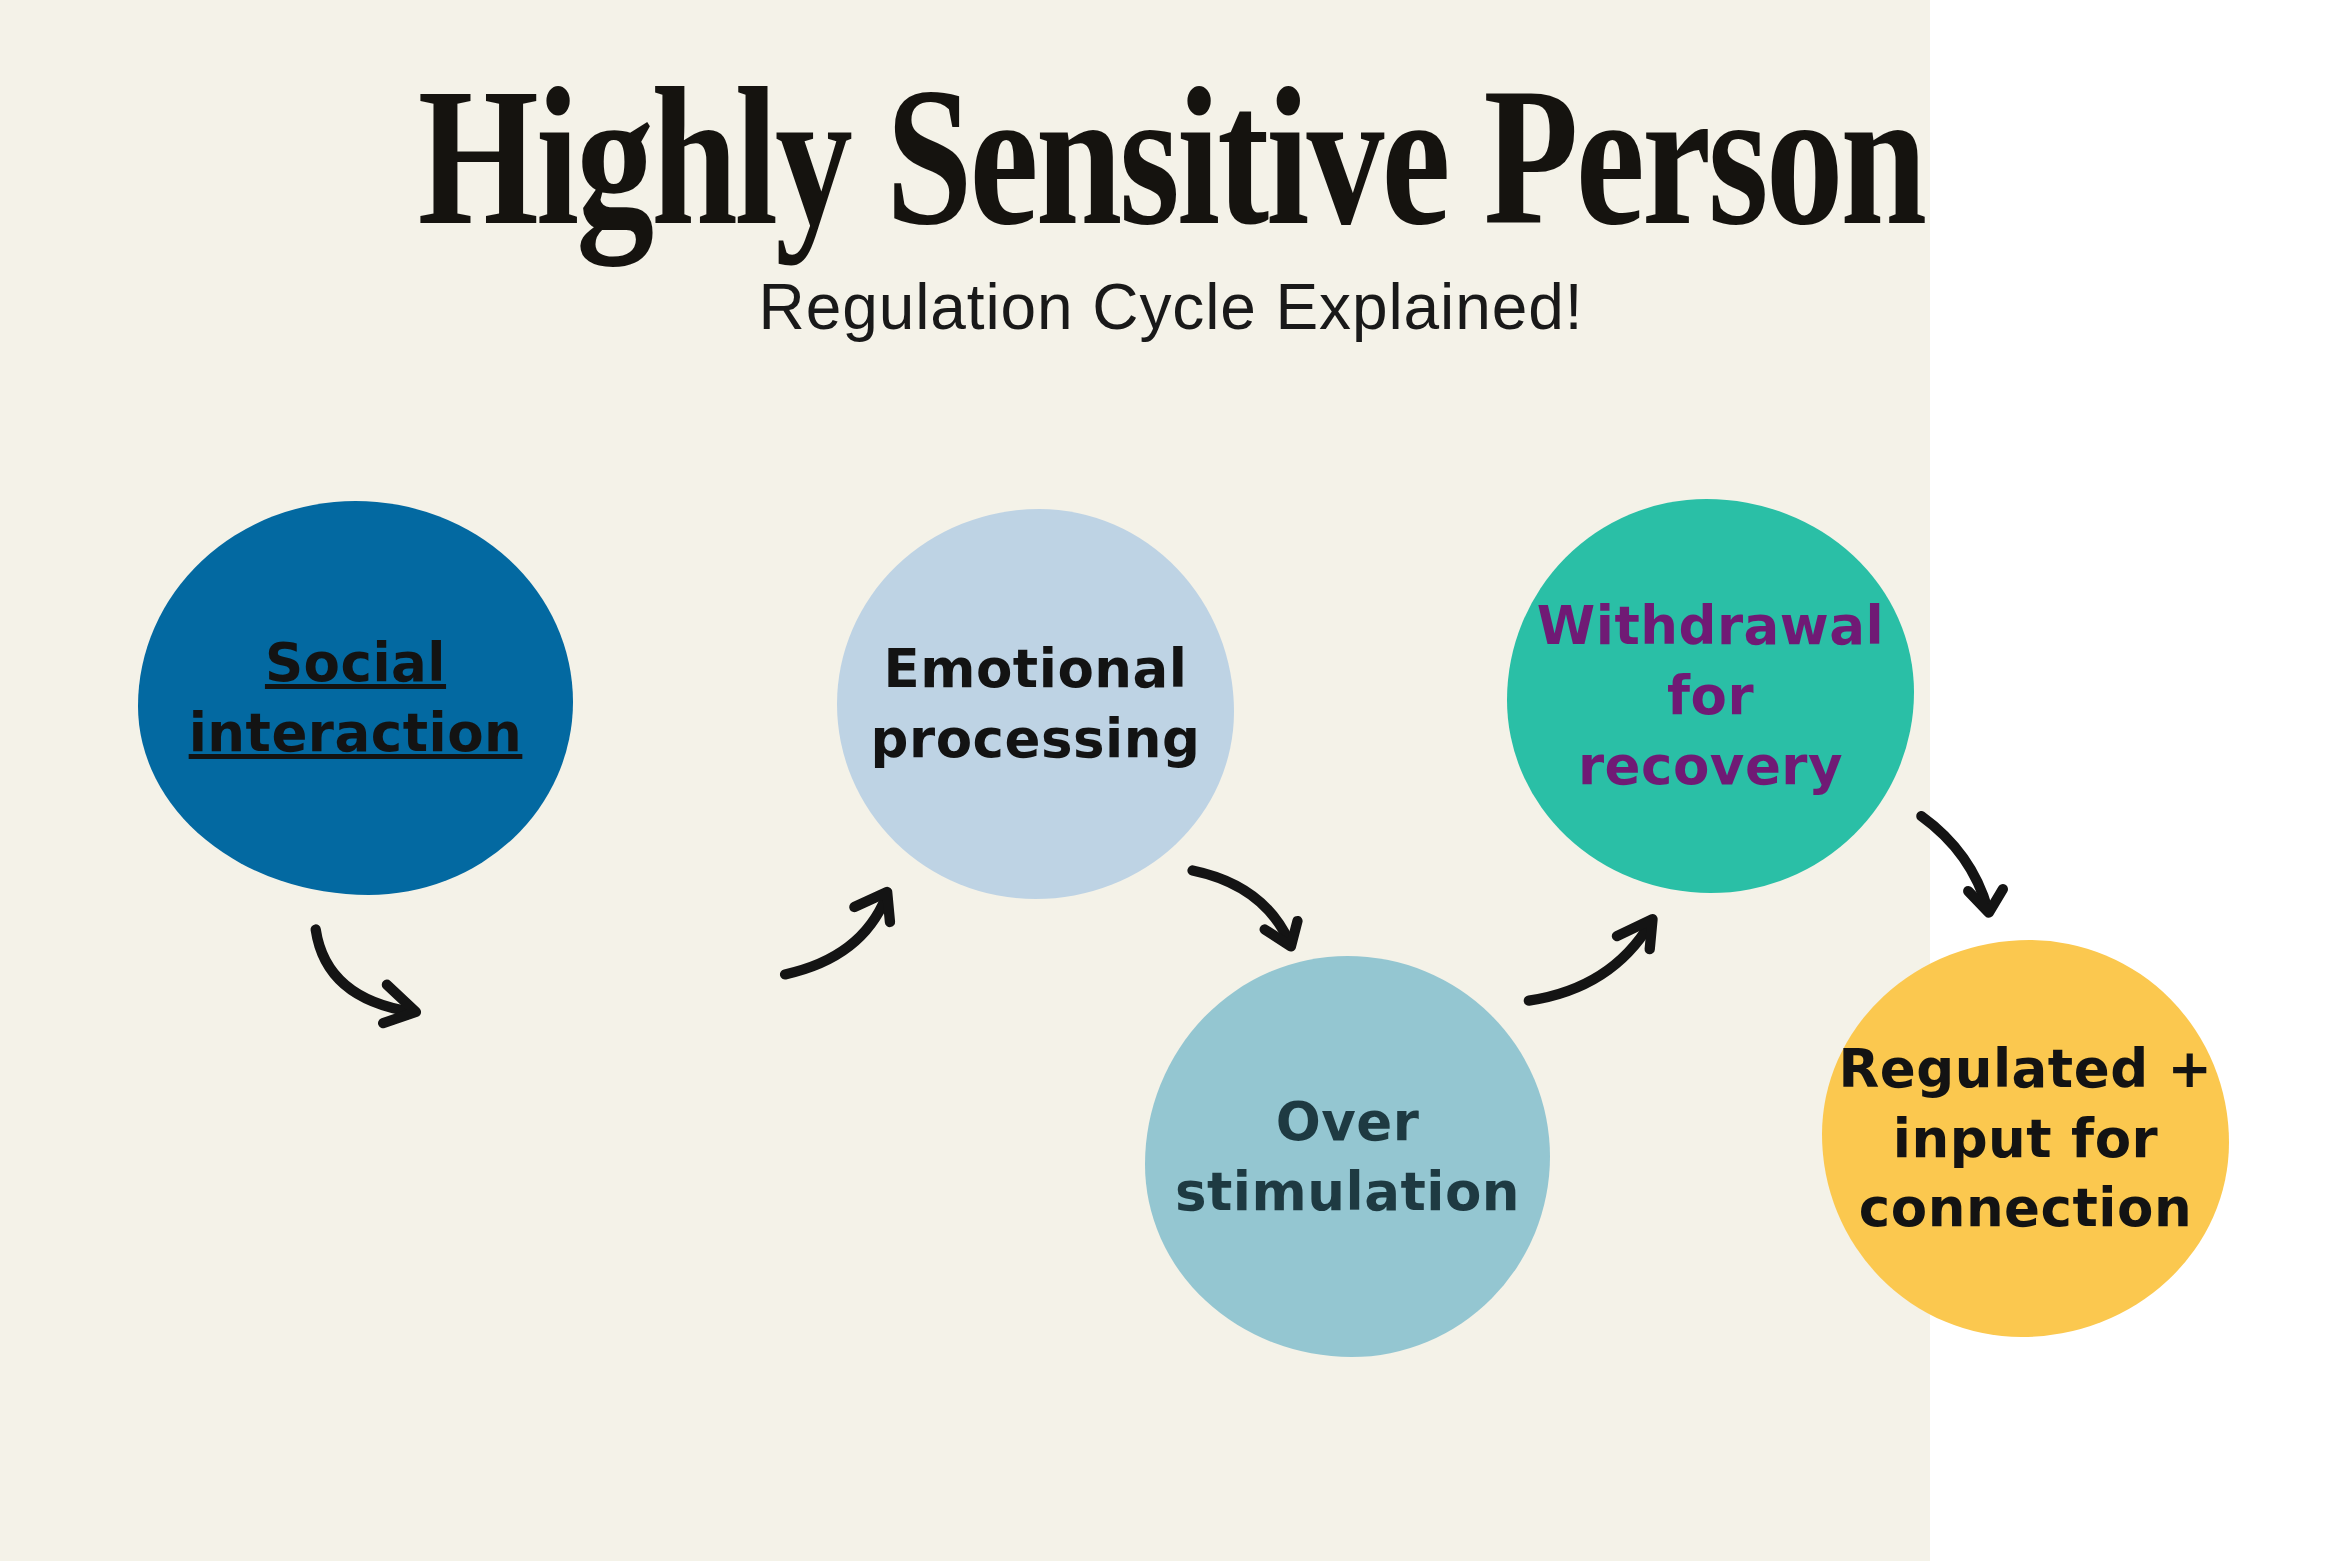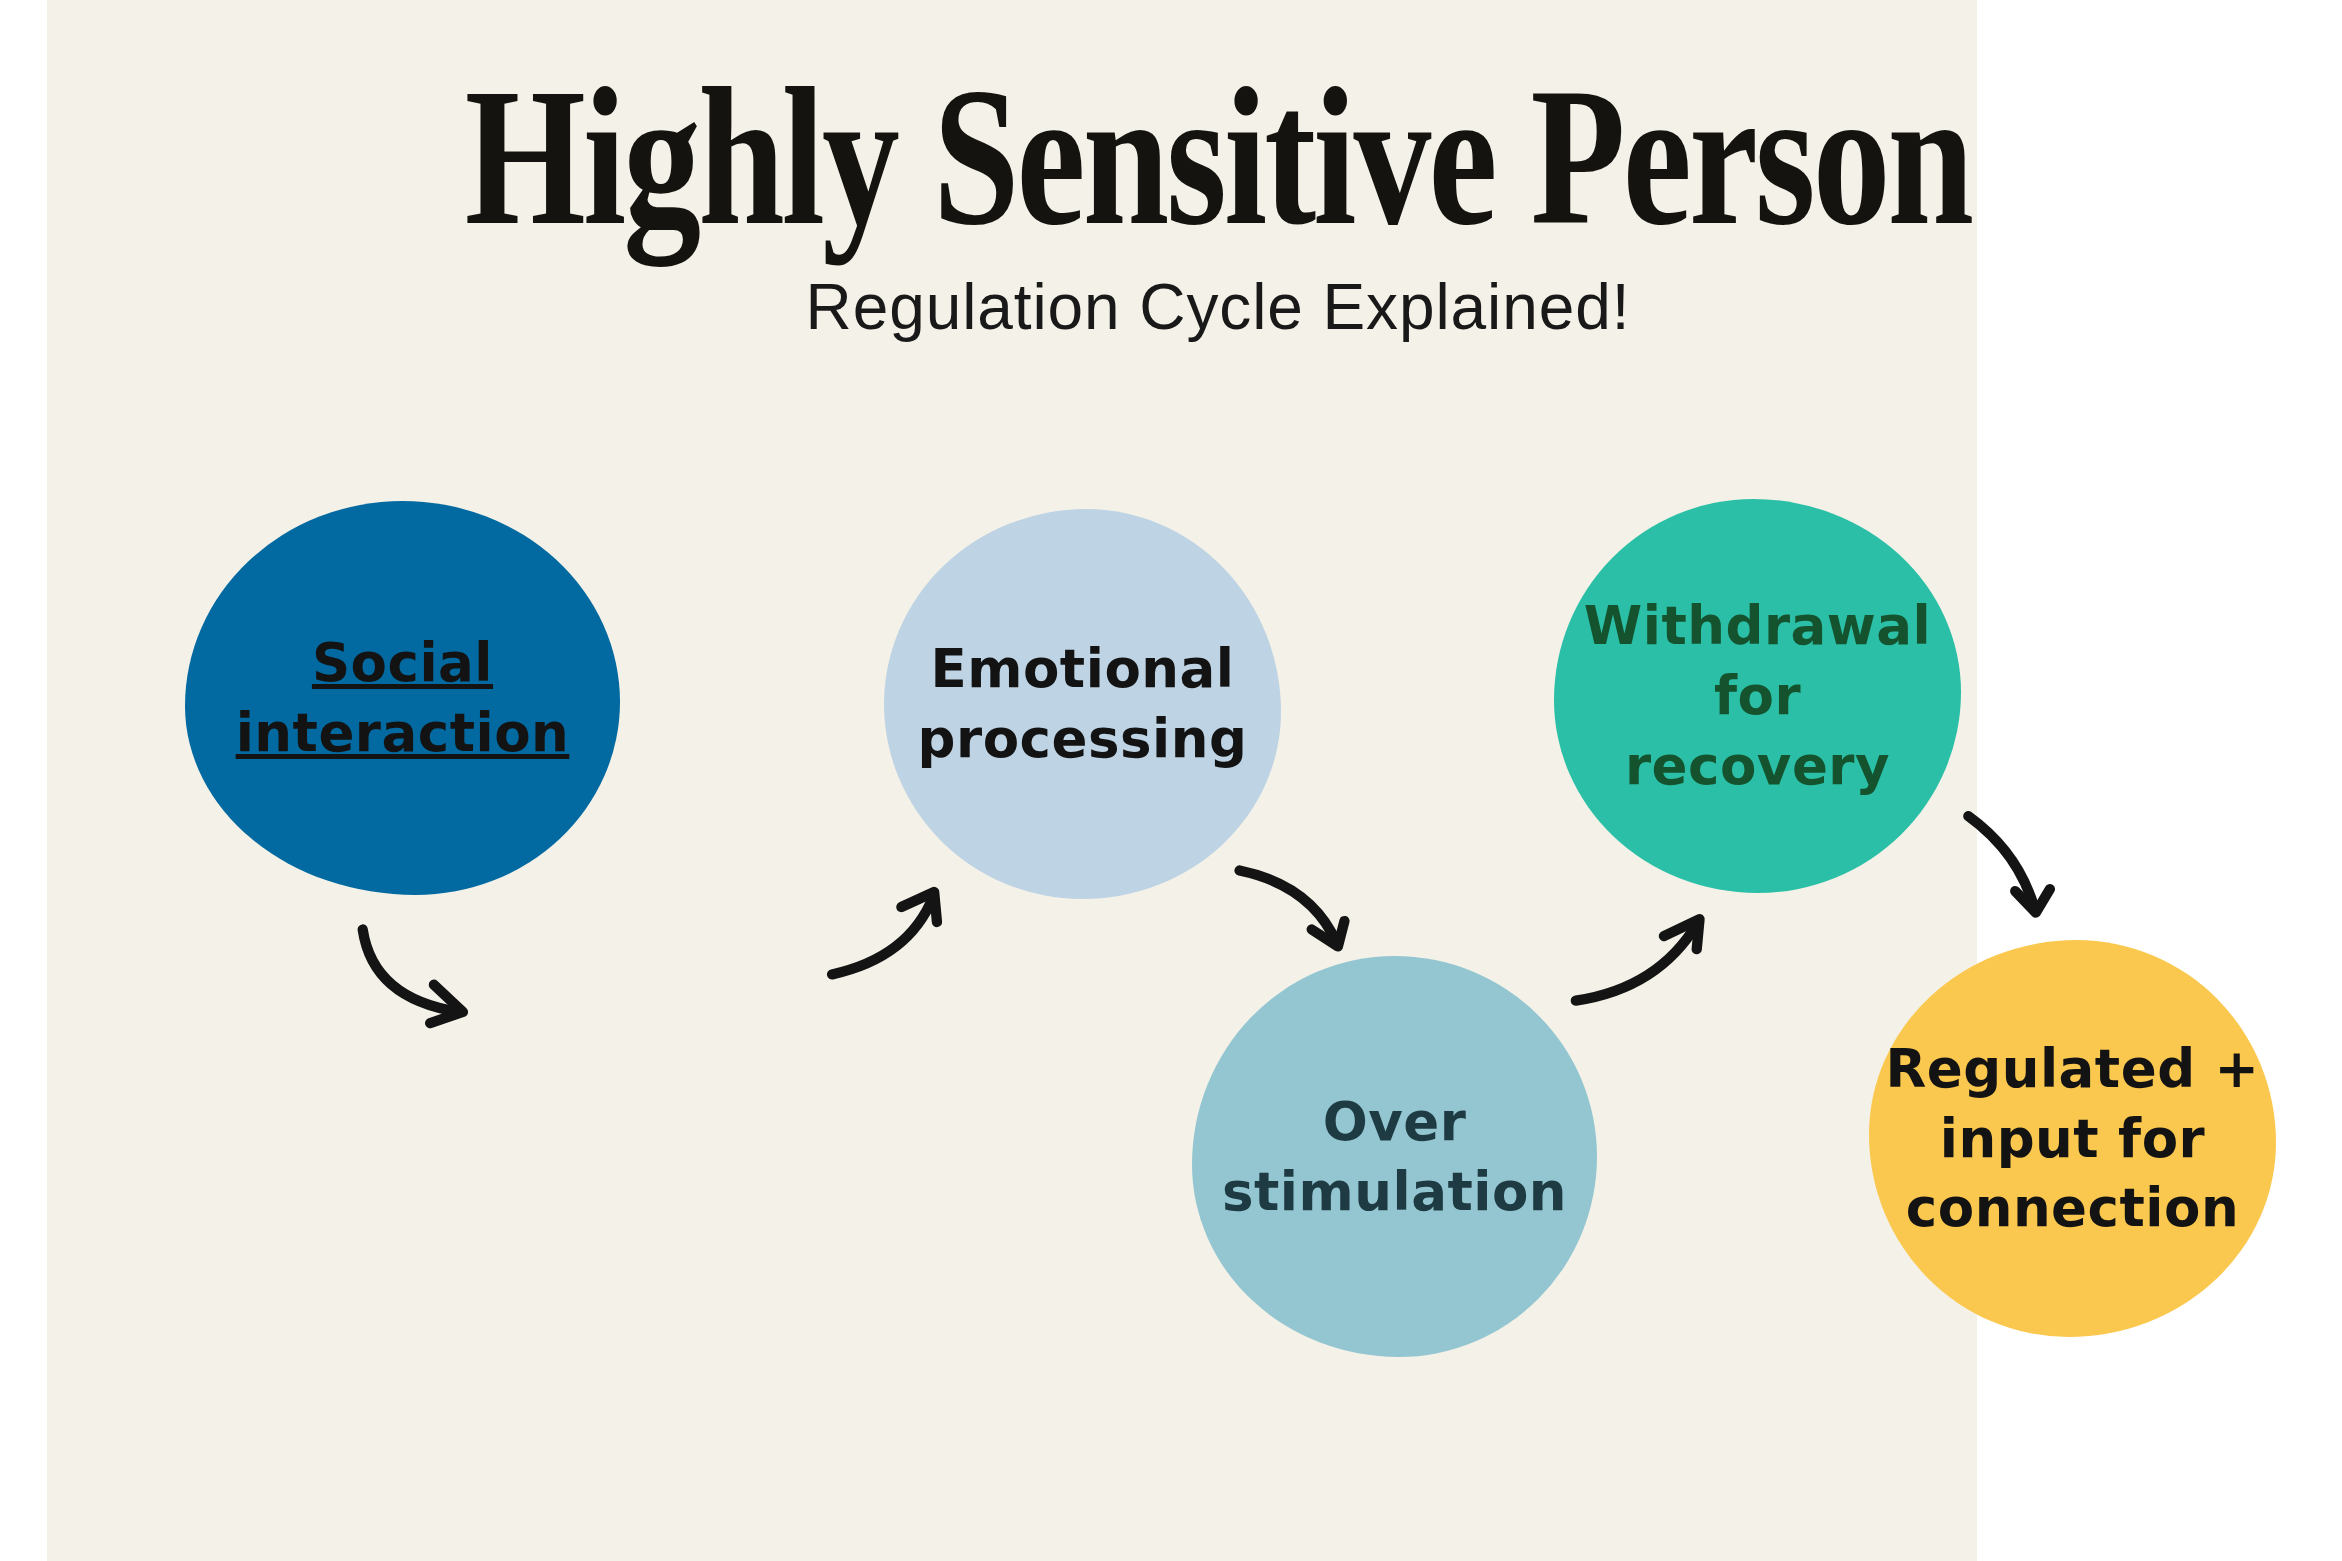--- a/index.html
+++ b/index.html
@@ -7,21 +7,20 @@
     width: 2342px;
     height: 1562px;
     overflow: hidden;
     font-family: "DejaVu Sans", "Liberation Sans", sans-serif;
   }
   .canvas {
     position: relative;
     width: 1930px;
     height: 1562px;
     background: #f4f2e8;
-    margin-left: 47px;
   }
   .title {
     position: absolute;
     top: 54px;
     left: 0;
     width: 2342px;
     margin: 0;
     text-align: center;
     font-family: "Liberation Serif", "DejaVu Serif", serif;
     font-weight: 700;
@@ -131,21 +130,21 @@
   <div class="bubble bubble-3" style="background: rgb(190, 211, 228); color: rgb(19, 19, 19);">
     <span class="label">Emotional
 processing</span>
   </div>
 
   <div class="bubble bubble-4" style="background: rgb(148, 198, 209); color: rgb(30, 58, 66);">
     <span class="label">Over
 stimulation</span>
   </div>
 
-  <div class="bubble bubble-5" style="background: rgb(42, 191, 166); color: #14532d;">
+  <div class="bubble bubble-5" style="background: rgb(42, 191, 166); color: #701a75;">
     <span class="label">Withdrawal
 for
 recovery</span>
   </div>
 
   <div class="bubble bubble-6" style="background: rgb(251, 200, 79); color: rgb(19, 19, 19);">
     <span class="label">Regulated +
 input for
 connection</span>
   </div>

